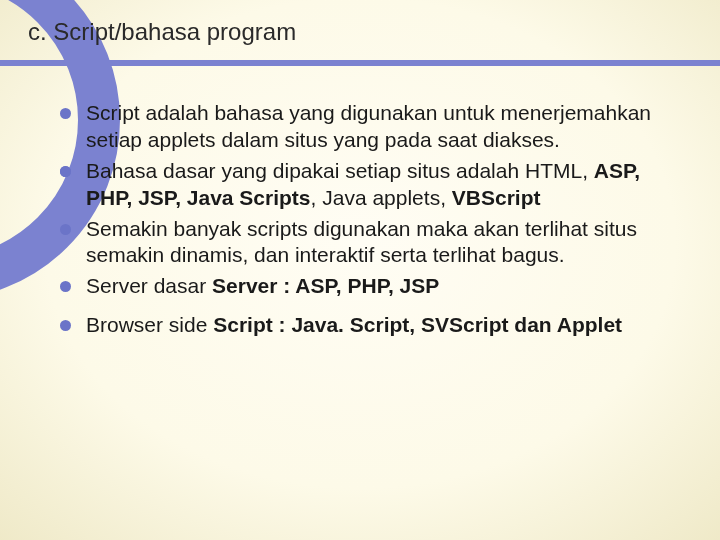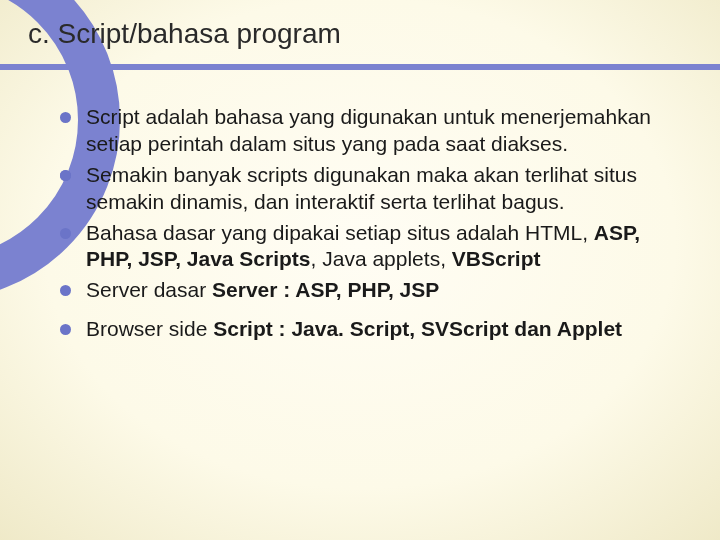--- a/index.html
+++ b/index.html
@@ -9,21 +9,21 @@
     background: radial-gradient(ellipse 900px 700px at 50% 45%, #fffdf4 0%, #fdfae8 35%, #e8e1b8 70%, #c9bd8a 100%);
     font-family: Arial, sans-serif;
     overflow: hidden;
     position: relative;
   }
   .title-region {
     position: relative;
     padding: 18px 0 6px 28px;
   }
   .title {
-    font-size: 28px;
+    font-size: 24px;
     color: #2a2a2a;
     font-weight: normal;
   }
   .title-underline {
     position: absolute;
     left: 0;
     right: 0;
     bottom: -14px;
     height: 6px;
     background: #7b82d0;
@@ -76,35 +76,35 @@
 <div class="title-region">
   <h1 class="title">c. Script/bahasa program</h1>
   <div class="title-underline"></div>
 </div>
 
 <div class="content">
   <ul class="bullet-list">
 
     <li class="bullet-item">
       <span class="bullet-dot"></span>
-      <span>Script adalah bahasa yang digunakan untuk menerjemahkan setiap perintah dalam situs yang pada saat diakses.</span>
+      <span>Script adalah bahasa yang digunakan untuk menerjemahkan setiap applets dalam situs yang pada saat diakses.</span>
     </li>
 
     <li class="bullet-item">
       <span class="bullet-dot"></span>
     </li>
 
     <li class="bullet-item">
       <span class="bullet-dot"></span>
-      <span> Semakin banyak scripts digunakan maka akan terlihat situs semakin dinamis, dan interaktif serta terlihat bagus.</span>
+      <span>Bahasa dasar yang dipakai setiap situs adalah HTML, </span><span class="bold">ASP, PHP, JSP, Java Scripts</span><span>, Java applets, </span><span class="bold">VBScript</span>
     </li>
 
     <li class="bullet-item">
       <span class="bullet-dot"></span>
-      <span>Bahasa dasar yang dipakai setiap situs adalah HTML, </span><span class="bold">ASP, PHP, JSP, Java Scripts</span><span>, Java applets, </span><span class="bold">VBScript</span>
+      <span> Semakin banyak scripts digunakan maka akan terlihat situs semakin dinamis, dan interaktif serta terlihat bagus.</span>
     </li>
 
     <li class="bullet-item">
       <span class="bullet-dot"></span>
       <span>Server dasar</span><span class="bold"> Server : ASP, PHP, JSP</span>
     </li>
 
     <li class="bullet-item gap">
       <span class="bullet-dot"></span>
       <span>Browser side</span><span class="bold"> Script : Java. Script, SVScript dan Applet</span>

